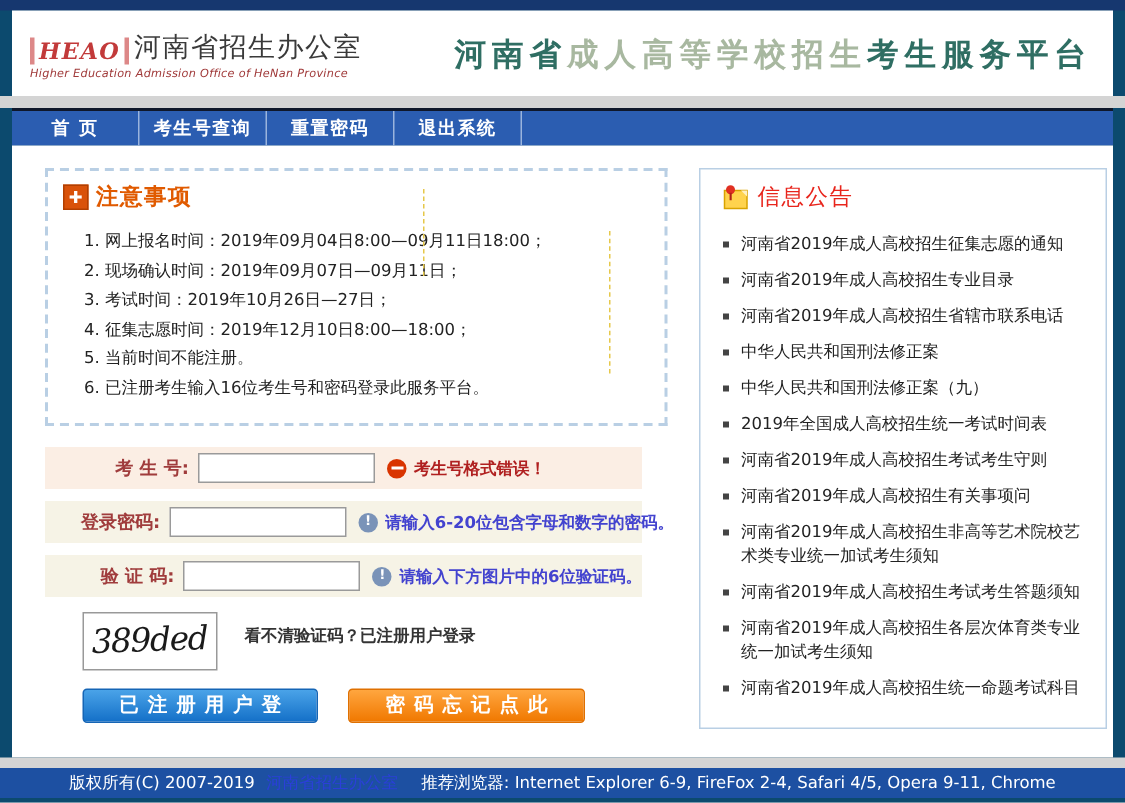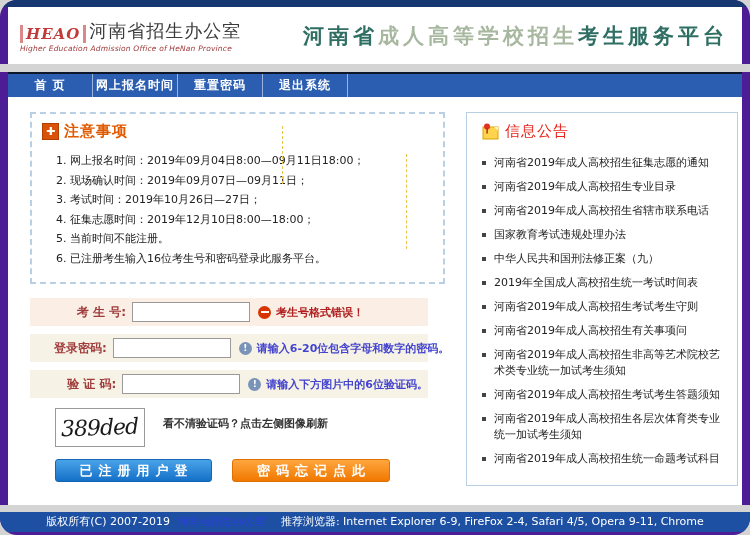--- a/index.html
+++ b/index.html
@@ -1,17 +1,17 @@
 <!DOCTYPE html>
 <html><head>
 <meta charset="utf-8">
 <style>
   * { margin:0; padding:0; box-sizing:border-box; }
   body { background:#d4d4d4; font-family:"DejaVu Sans", sans-serif; }
-  .screen { width:750px; height:535px; position:relative; background:#4c1d95; overflow:hidden; margin:0 auto;border-radius:17px; }
+  .screen { width:750px; height:535px; position:relative; background:#0c4a6e; overflow:hidden; margin:0 auto; }
   .topbar { width:750px; height:7px; background:#16376f; }
   .band { width:750px; }
   .page-inner { width:734px; margin:0 8px; background:#ffffff; }
 
   
   .header-inner { height:57px; display:flex; align-items:center; justify-content:space-between; padding:0 14px 0 12px; }
   .logo { display:flex; flex-direction:column; cursor:pointer; }
   .logo-top { display:flex; align-items:flex-end; gap:3px; }
   .heao { font-family:"DejaVu Serif", serif; font-style:italic; font-weight:bold; font-size:15px; color:#c23a3a; letter-spacing:1px; border-left:3px solid #d88; border-right:3px solid #d88; padding:0 3px; line-height:18px; }
   .logo-cn { font-size:18px; color:#3a3a3a; letter-spacing:1px; }
@@ -101,21 +101,21 @@
       </div>
     </div>
   </div>
 
   <div class="gray-gap8"></div>
 
   <div class="band">
     <div class="page-inner">
       <div class="nav">
         <div class="nav-item">首 页</div>
-        <div class="nav-item">网上报名时间</div>
+        <div class="nav-item">考生号查询</div>
         <div class="nav-item">重置密码</div>
         <div class="nav-item">退出系统</div>
         <div class="nav-fill"></div>
       </div>
     </div>
   </div>
 
   <div class="band">
     <div class="page-inner">
       <div class="content">
@@ -155,21 +155,21 @@
               <span class="f-label">验 证 码:</span>
               <input class="f-input" type="text" style="">
               <span class="msg-icon icon-info">!</span>
               <span class="f-msg msg-info">请输入下方图片中的6位验证码。</span>
             </div>
 
             <div class="captcha-row">
               <div class="captcha-box">
                 <span class="captcha-text">389ded</span>
               </div>
-              <span class="captcha-hint">看不清验证码？点击左侧图像刷新</span>
+              <span class="captcha-hint">看不清验证码？已注册用户登录</span>
             </div>
 
             <div class="btn-row">
               <div class="btn btn-login">已注册用户登录</div>
               <div class="btn btn-reset">密码忘记点此重置</div>
             </div>
           </div>
         </div>
 
         <div class="right-col">
@@ -180,21 +180,21 @@
                 <path d="M13 5 L17 9 L17 5 Z" fill="#fff0c0"></path>
                 <circle cx="6" cy="4.5" r="3" fill="#e03022"></circle>
                 <rect x="5.4" y="6.5" width="1.4" height="5" fill="#b02018"></rect>
               </svg>
               <span class="bulletin-title">信息公告</span>
             </div>
             <ul class="bulletin-list">
               <li>河南省2019年成人高校招生征集志愿的通知</li>
               <li>河南省2019年成人高校招生专业目录</li>
               <li>河南省2019年成人高校招生省辖市联系电话</li>
-              <li>国家教育考试违规处理办法</li>
+              <li>中华人民共和国刑法修正案</li>
               <li>中华人民共和国刑法修正案（九）</li>
               <li>2019年全国成人高校招生统一考试时间表</li>
               <li>河南省2019年成人高校招生考试考生守则</li>
               <li>河南省2019年成人高校招生有关事项问</li>
               <li>河南省2019年成人高校招生非高等艺术院校艺术类专业统一加试考生须知</li>
               <li>河南省2019年成人高校招生考试考生答题须知</li>
               <li>河南省2019年成人高校招生各层次体育类专业统一加试考生须知</li>
               <li>河南省2019年成人高校招生统一命题考试科目</li>
             </ul>
           </div>

